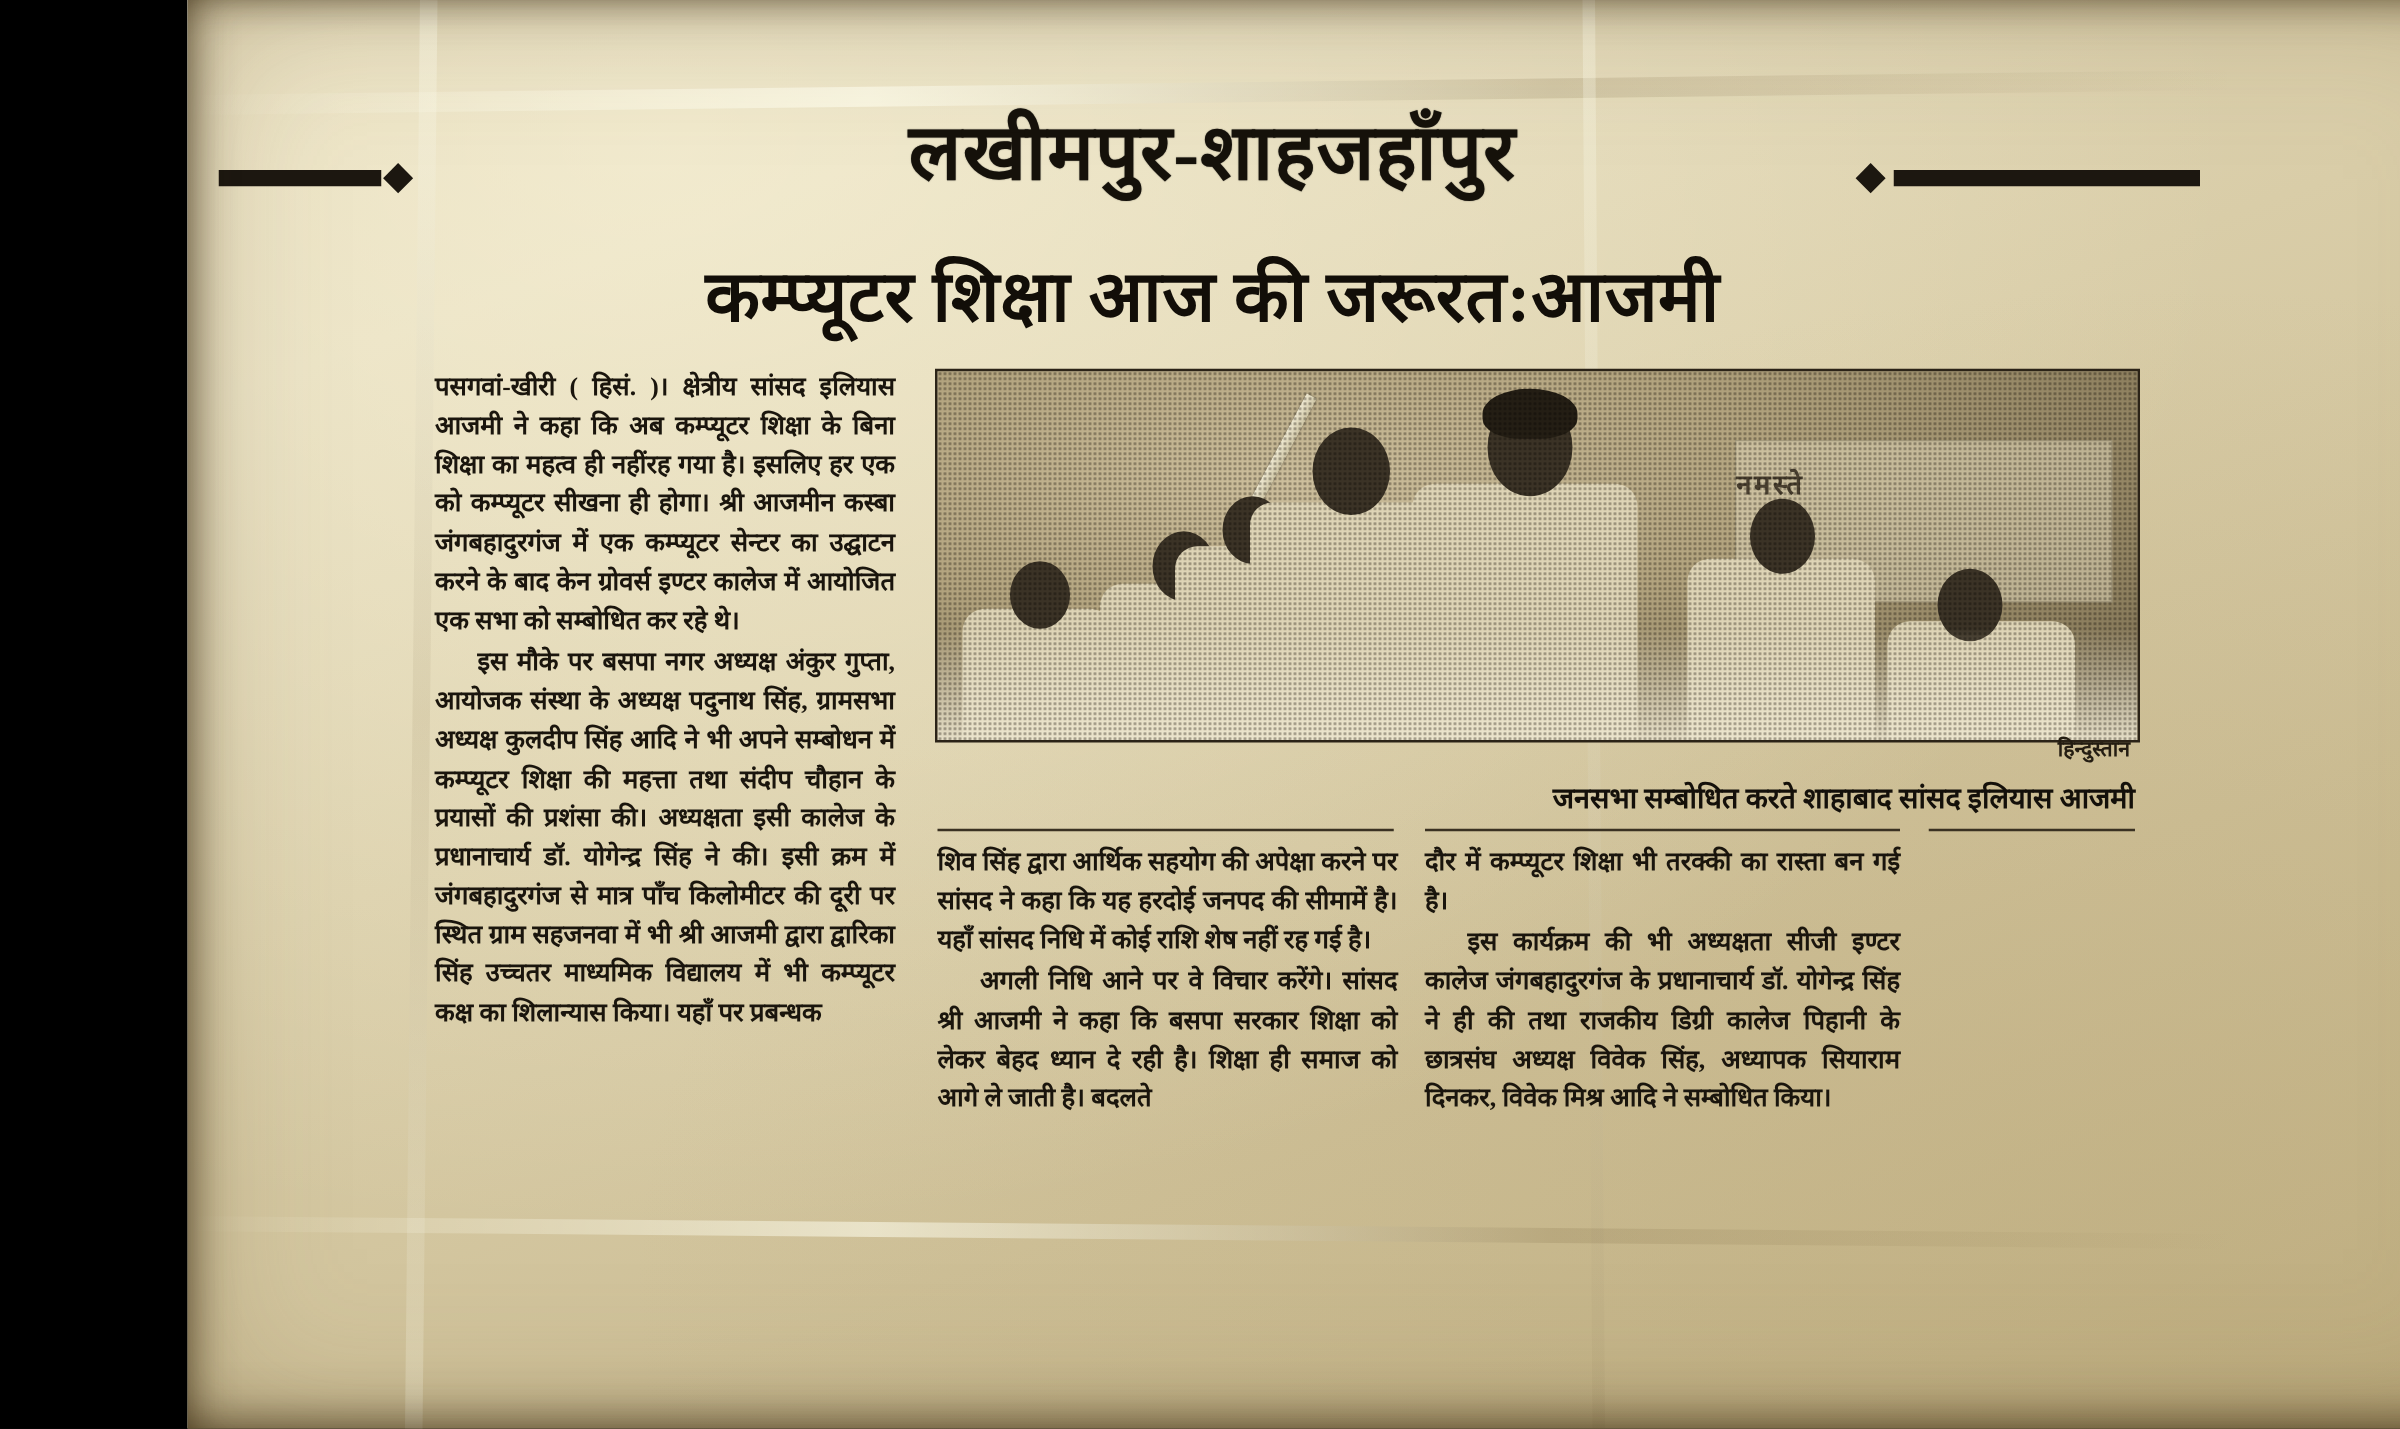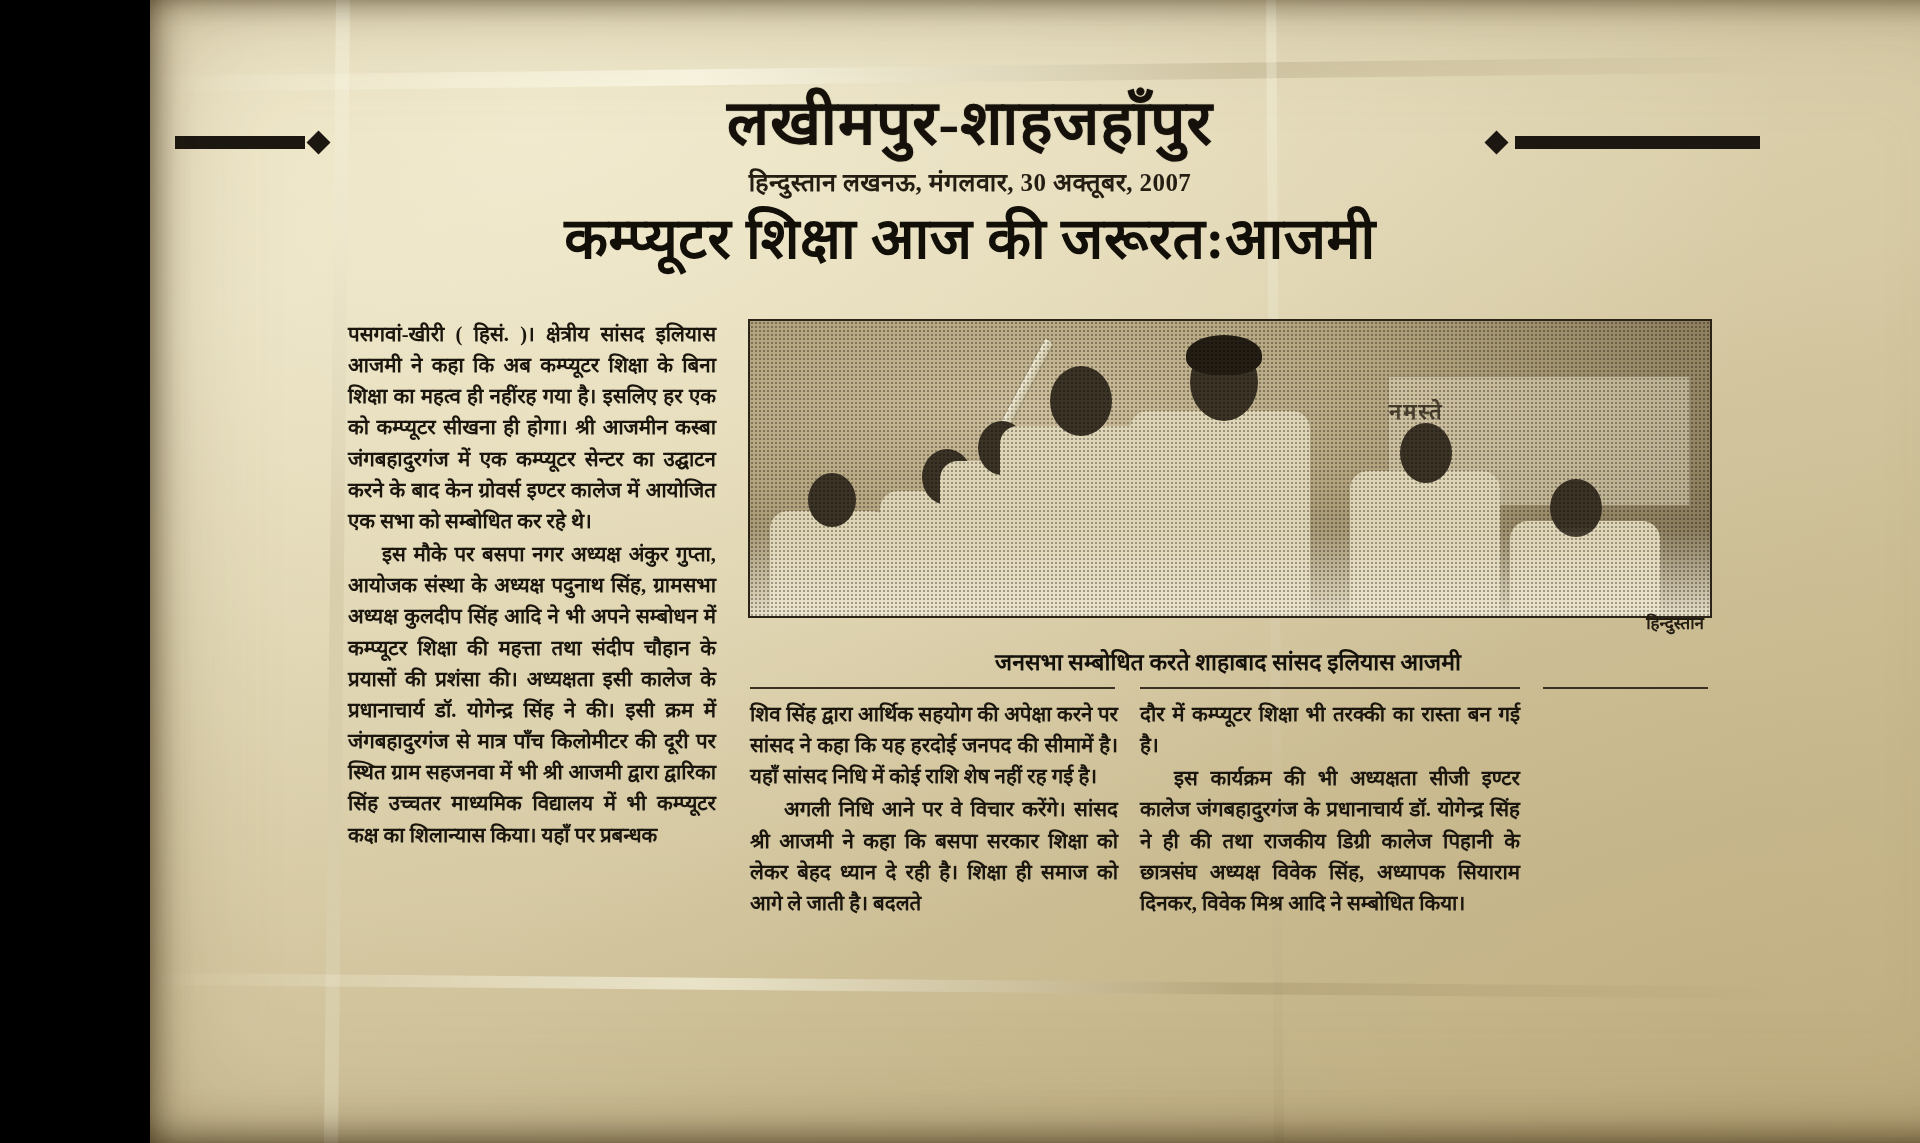--- a/index.html
+++ b/index.html
@@ -110,21 +110,20 @@
     color: #120e08;
     letter-spacing: 0.5px;
   }
 
   
   #body-area {
     position: absolute;
     left: 38px; top: 295px;
     width: 1560px;
     height: 620px;
-    margin-top: 24px;
   }
 
   .col {
     position: absolute;
     font-size: 20.5px;
     line-height: 1.52;
     color: #1a150d;
     text-align: justify;
     font-family: "Liberation Serif", serif;
     font-weight: bold;
@@ -202,21 +201,21 @@
     font-size: 17px;
     font-weight: bold;
     color: #241d12;
   }
 
   #caption {
     position: absolute;
     left: 0;
     top: 326px;
     width: 960px;
-    text-align: center;
+    text-align: right;
     font-size: 23px;
     font-weight: bold;
     color: #14100a;
   }
 
   .divider {
     position: absolute;
     height: 2px;
     background: #3a3122;
   }
@@ -260,21 +259,20 @@
     <div class="crease c2"></div>
     <div class="crease c3"></div>
     <div class="crease c4"></div>
 
     <div id="masthead">
       <div class="rule-left"></div>
       <div class="rule-dot l"></div>
       <div class="rule-right"></div>
       <div class="rule-dot r"></div>
       <div id="masthead-title">लखीमपुर-शाहजहाँपुर</div>
-      <div id="masthead-sub">हिन्दुस्तान  लखनऊ, मंगलवार, 30 अक्तूबर, 2007</div>
     </div>
 
     <div id="headline">कम्प्यूटर शिक्षा आज की जरूरत:आजमी</div>
 
     <div id="body-area">
 
       <div class="col" id="col1">
         <p class="para first"><span>पसगवां-खीरी ( हिसं. )।</span>
           <span>क्षेत्रीय सांसद इलियास आजमी ने कहा कि अब कम्प्यूटर शिक्षा के बिना शिक्षा का महत्व ही नहींरह गया है। इसलिए हर एक को कम्प्यूटर सीखना ही होगा। श्री आजमीन कस्बा जंगबहादुरगंज में एक कम्प्यूटर सेन्टर का उद्घाटन करने के बाद केन ग्रोवर्स इण्टर कालेज में आयोजित एक सभा को सम्बोधित कर रहे थे।</span>
         </p>

